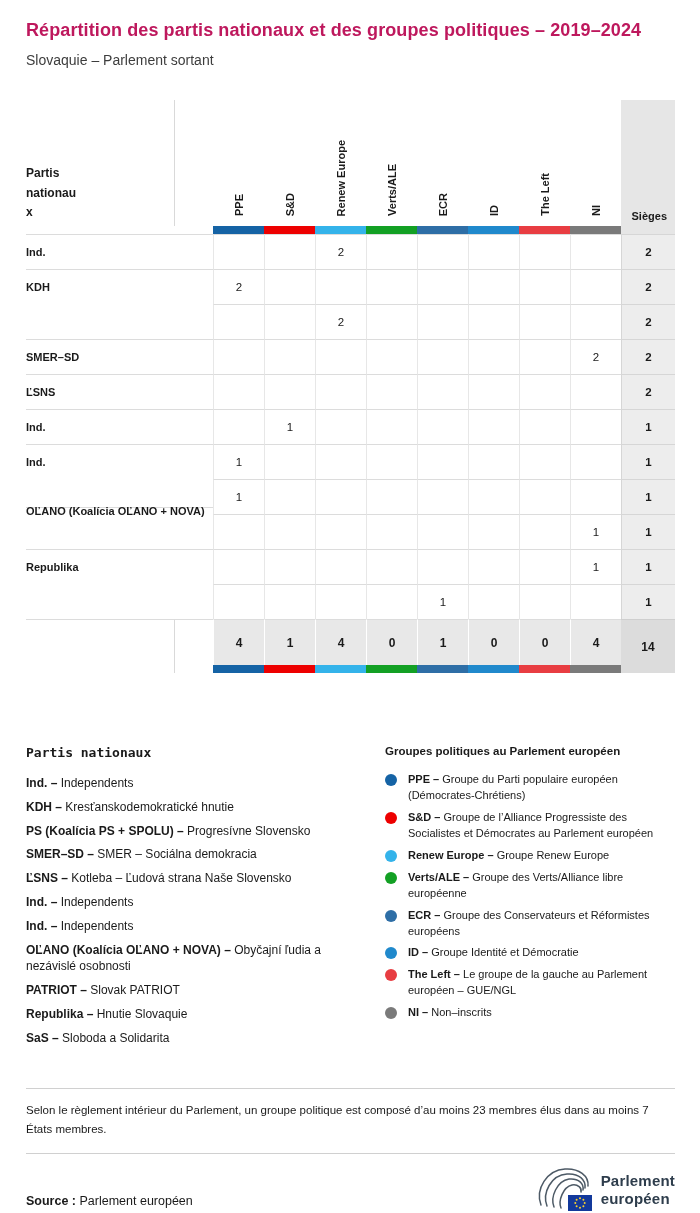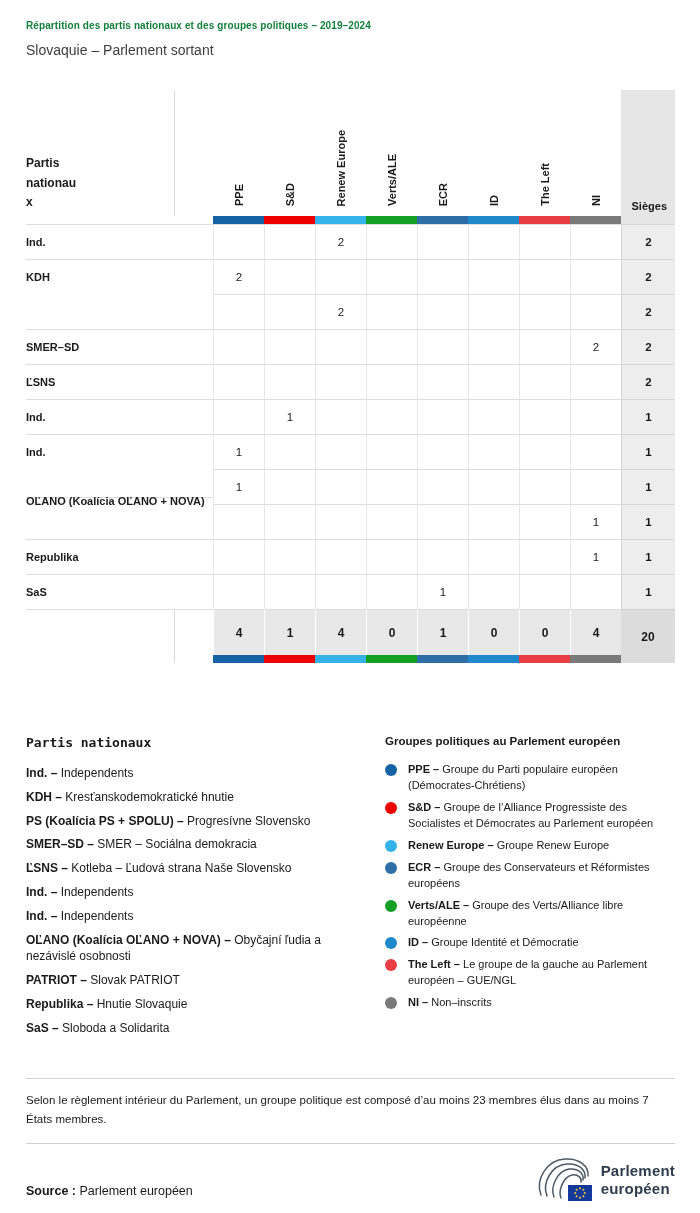--- a/index.html
+++ b/index.html
@@ -3,21 +3,21 @@
 <meta charset="utf-8">
 <style>
   * { margin:0; padding:0; box-sizing:border-box; }
   html,body { background:#ffffff; }
   body {
     width:700px; height:1213px; overflow:hidden; position:relative;
     font-family:"Liberation Sans", sans-serif; color:#1a1a1a;
   }
   .page { padding:20px 25px 0 26px; }
 
-  .title { font-size:10px; font-weight:bold; color:#15803d; letter-spacing:.1px; }
+  .title { font-size:18px; font-weight:bold; color:#be185d; letter-spacing:.1px; }
   .subtitle { font-size:14px; color:#3d3d3d; margin-top:11px; }
 
   
   .grid {
     margin-top:32px;
     display:grid;
     grid-template-columns:149px 38px repeat(8,51px) 54px;
     grid-template-rows:126px 8px repeat(11,35px) 46px 8px;
   }
   .cell { display:flex; align-items:center; justify-content:center; font-size:11.5px; }
@@ -220,41 +220,40 @@
       <div class="cell name-cell" style="grid-area: 12 / 1 / auto / span 2;">Republika</div>
       <div class="cell val-cell" style="grid-area: 12 / 3;"></div>
       <div class="cell val-cell" style="grid-area: 12 / 4;"></div>
       <div class="cell val-cell" style="grid-area: 12 / 5;"></div>
       <div class="cell val-cell" style="grid-area: 12 / 6;"></div>
       <div class="cell val-cell" style="grid-area: 12 / 7;"></div>
       <div class="cell val-cell" style="grid-area: 12 / 8;"></div>
       <div class="cell val-cell" style="grid-area: 12 / 9;"></div>
       <div class="cell val-cell" style="grid-area: 12 / 10;">1</div>
       <div class="cell seat-cell" style="grid-area: 12 / 11;">1</div>
-      <div class="cell name-cell" style="grid-area: 13 / 1 / auto / span 2;">SaS</div>
       <div class="cell val-cell" style="grid-area: 13 / 3;"></div>
       <div class="cell val-cell" style="grid-area: 13 / 4;"></div>
       <div class="cell val-cell" style="grid-area: 13 / 5;"></div>
       <div class="cell val-cell" style="grid-area: 13 / 6;"></div>
       <div class="cell val-cell" style="grid-area: 13 / 7;">1</div>
       <div class="cell val-cell" style="grid-area: 13 / 8;"></div>
       <div class="cell val-cell" style="grid-area: 13 / 9;"></div>
       <div class="cell val-cell" style="grid-area: 13 / 10;"></div>
       <div class="cell seat-cell" style="grid-area: 13 / 11;">1</div>
       <div class="cell tot-left" style="grid-area: 14 / 1 / span 2;"></div>
       <div class="cell tot-gap" style="grid-area: 14 / 2;"></div>
       <div class="cell tot-cell" style="grid-area: 14 / 3;">4</div>
       <div class="cell tot-cell" style="grid-area: 14 / 4;">1</div>
       <div class="cell tot-cell" style="grid-area: 14 / 5;">4</div>
       <div class="cell tot-cell" style="grid-area: 14 / 6;">0</div>
       <div class="cell tot-cell" style="grid-area: 14 / 7;">1</div>
       <div class="cell tot-cell" style="grid-area: 14 / 8;">0</div>
       <div class="cell tot-cell" style="grid-area: 14 / 9;">0</div>
       <div class="cell tot-cell" style="grid-area: 14 / 10;">4</div>
-      <div class="cell tot-seats" style="grid-area: 14 / 11 / span 2;">20</div>
+      <div class="cell tot-seats" style="grid-area: 14 / 11 / span 2;">14</div>
     </div>
 
   <div class="legend">
     <div class="legend-left">
       <div class="pl-heading">Partis nationaux</div>
       <div id="party-list">
           <div class="p-item"><b>Ind. – </b><span>Independents</span></div>
           <div class="p-item"><b>KDH – </b><span>Kresťanskodemokratické hnutie</span></div>
           <div class="p-item"><b>PS (Koalícia PS + SPOLU) – </b><span>Progresívne Slovensko</span></div>
           <div class="p-item"><b>SMER–SD – </b><span>SMER – Sociálna demokracia</span></div>
@@ -276,26 +275,26 @@
           </div>
           <div class="g-item">
             <span class="g-dot" style="background: rgb(237, 0, 0);"></span>
             <div class="g-text"><b>S&amp;D – </b><span>Groupe de l’Alliance Progressiste des Socialistes et Démocrates au Parlement européen</span></div>
           </div>
           <div class="g-item">
             <span class="g-dot" style="background: rgb(52, 179, 234);"></span>
             <div class="g-text"><b>Renew Europe – </b><span>Groupe Renew Europe</span></div>
           </div>
           <div class="g-item">
+            <span class="g-dot" style="background: rgb(19, 160, 36);"></span>
+            <div class="g-text"><b>Verts/ALE – </b><span>Groupe des Verts/Alliance libre européenne</span></div>
+          </div>
+          <div class="g-item">
             <span class="g-dot" style="background: rgb(46, 110, 166);"></span>
             <div class="g-text"><b>ECR – </b><span>Groupe des Conservateurs et Réformistes européens</span></div>
-          </div>
-          <div class="g-item">
-            <span class="g-dot" style="background: rgb(19, 160, 36);"></span>
-            <div class="g-text"><b>Verts/ALE – </b><span>Groupe des Verts/Alliance libre européenne</span></div>
           </div>
           <div class="g-item">
             <span class="g-dot" style="background: rgb(32, 137, 204);"></span>
             <div class="g-text"><b>ID – </b><span>Groupe Identité et Démocratie</span></div>
           </div>
           <div class="g-item">
             <span class="g-dot" style="background: rgb(232, 61, 66);"></span>
             <div class="g-text"><b>The Left – </b><span>Le groupe de la gauche au Parlement européen – GUE/NGL</span></div>
           </div>
           <div class="g-item">

